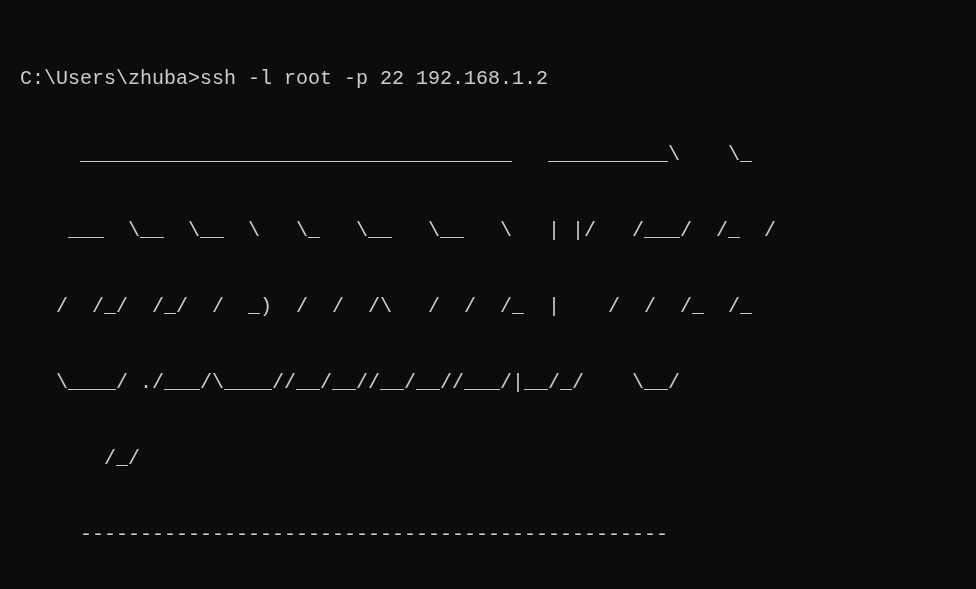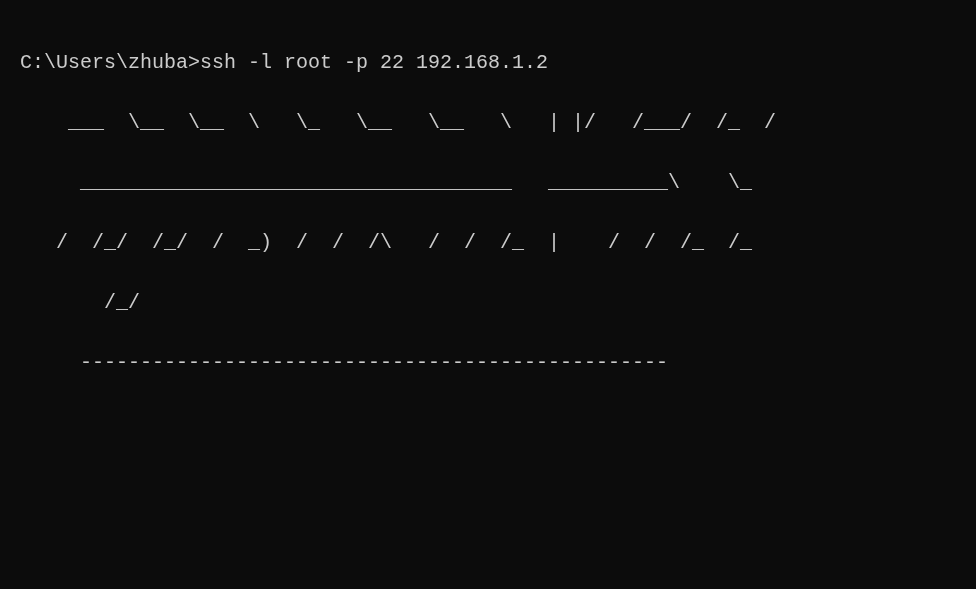--- a/index.html
+++ b/index.html
@@ -16,30 +16,32 @@
       padding: 18px 20px;
       width: 976px;
       height: 589px;
       overflow: hidden;
     }
     .terminal {
       white-space: pre;
     }
     .line {
       display: block;
+      margin-top: 16px;
     }
   </style>
 </head>
 <body>
 
 <div class="terminal">
 <span class="line"><span>C:\Users\zhuba&gt;</span><span>ssh -l root -p 22 192.168.1.2</span></span>
+<span class="line">     ____________________________________   __________\    \_</span>
 <span class="line">    ___  \__  \__  \   \_   \__   \__   \   | |/   /___/  /_  /</span>
-<span class="line">     ____________________________________   __________\    \_</span>
 <span class="line">   /  /_/  /_/  /  _)  /  /  /\   /  /  /_  |    /  /  /_  /_</span>
+<span class="line">   \____/ ./___/\____//__/__//__/__//___/|__/_/    \__/</span>
 <span class="line">       /_/</span>
 <span class="line">     -------------------------------------------------</span>
 <span class="line"> </span>
 
 
 
 
 
 
 

